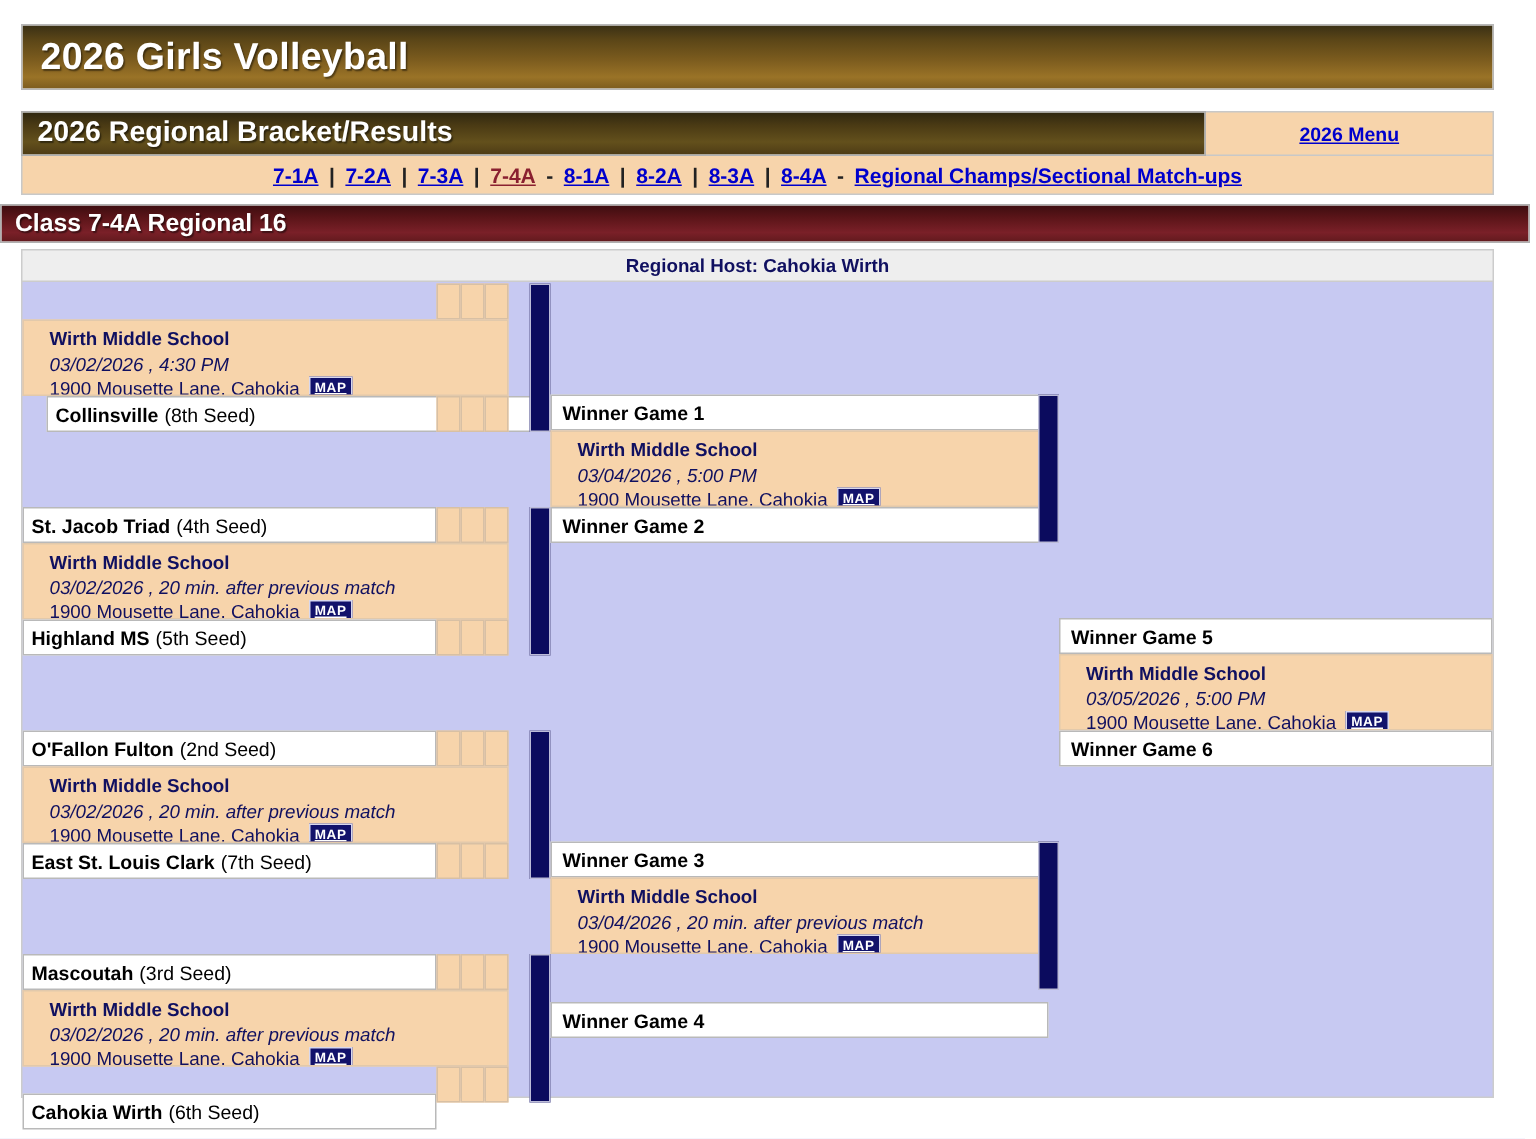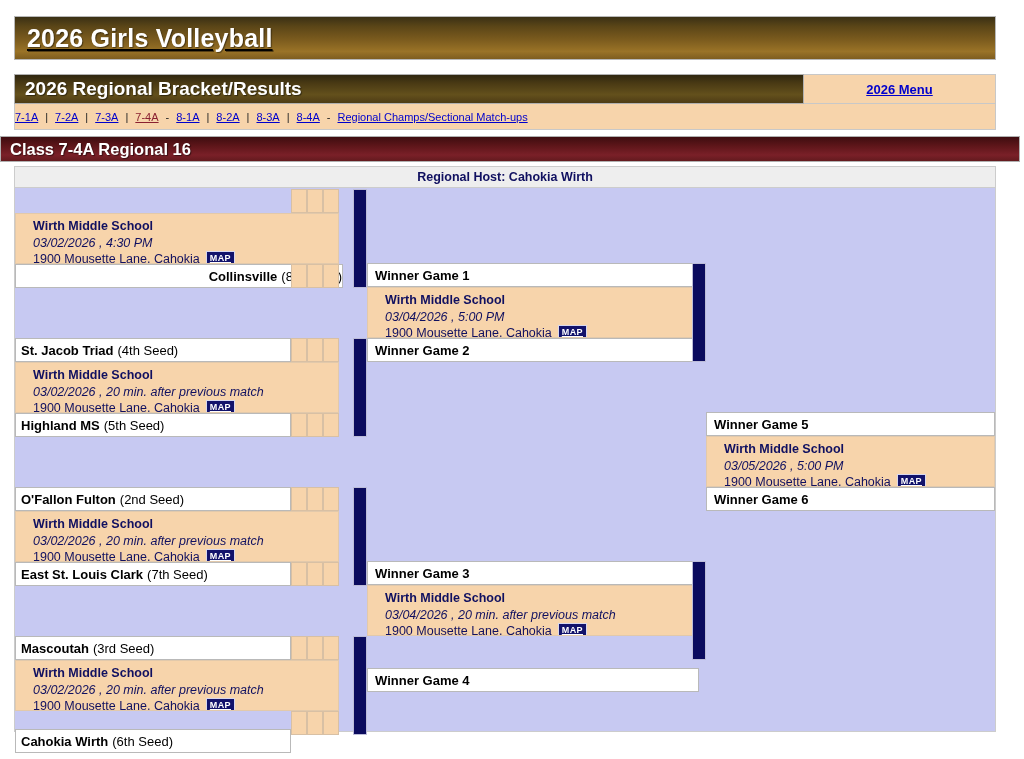--- a/index.html
+++ b/index.html
@@ -22,21 +22,20 @@
     position: absolute;
     left: 14px;
     top: 16px;
     width: 982px;
     height: 44px;
     background: linear-gradient(to bottom, #3a3015 0%, #5a4517 22%, #7c5c1e 55%, #9a7327 82%, #7e5d1f 100%);
     border: 1px solid #b8b8b8;
     box-sizing: border-box;
     display: flex;
     align-items: center;
-    text-decoration: underline;
   }
   .title-banner-text {
     color: #ffffff;
     font-size: 25px;
     font-weight: bold;
     letter-spacing: 0.2px;
     padding-left: 12px;
     text-shadow: 1px 1px 1px rgba(0,0,0,0.45);
   }
 
@@ -88,23 +87,23 @@
     left: 14px;
     top: 104px;
     width: 982px;
     height: 26px;
     background: #f7d4ab;
     border: 1px solid #c8c8c8;
     border-top: none;
     box-sizing: border-box;
     display: flex;
     align-items: center;
-    justify-content: flex-start;
-    font-size: 11px;
-    font-weight: normal;
+    justify-content: center;
+    font-size: 14px;
+    font-weight: bold;
   }
   .navstrip a {
     color: #0000cc;
     text-decoration: underline;
     white-space: nowrap;
   }
   .navstrip a.current { color: #8a2030; }
   .navstrip .sep {
     color: #222222;
     padding: 0 7px;
@@ -287,21 +286,21 @@
 
   <div class="bracket" id="bracket">
       <div class="cell score-cell" style="left: 276px; top: 1px; width: 16px; height: 24px;"></div>
       <div class="cell score-cell" style="left: 292px; top: 1px; width: 16px; height: 24px;"></div>
       <div class="cell score-cell" style="left: 308px; top: 1px; width: 16px; height: 24px;"></div>
       <div class="cell info-box" style="left: 0px; top: 25px; width: 324px; height: 51px;">
         <div class="info-venue">Wirth Middle School</div>
         <div class="info-when">03/02/2026 , 4:30 PM</div>
         <div class="info-addr">1900 Mousette Lane, Cahokia<a href="#" class="map-badge">MAP</a></div>
       </div>
-      <div class="cell team-row" style="left: 0px; top: 76px; width: 328px; height: 24px; justify-content: flex-end;">
+      <div class="cell team-row" style="left: 16px; top: 76px; width: 328px; height: 24px;">
         <span class="team-name">Collinsville</span>
         <span class="team-seed">(8th Seed)</span>
       </div>
       <div class="cell score-cell" style="left: 276px; top: 76px; width: 16px; height: 24px;"></div>
       <div class="cell score-cell" style="left: 292px; top: 76px; width: 16px; height: 24px;"></div>
       <div class="cell score-cell" style="left: 308px; top: 76px; width: 16px; height: 24px;"></div>
       <div class="cell navy-bar" style="left: 338px; top: 1px; width: 14px; height: 99px;"></div>
       <div class="cell team-row" style="left: 0px; top: 150px; width: 276px; height: 24px;">
         <span class="team-name">St. Jacob Triad</span>
         <span class="team-seed">(4th Seed)</span>

